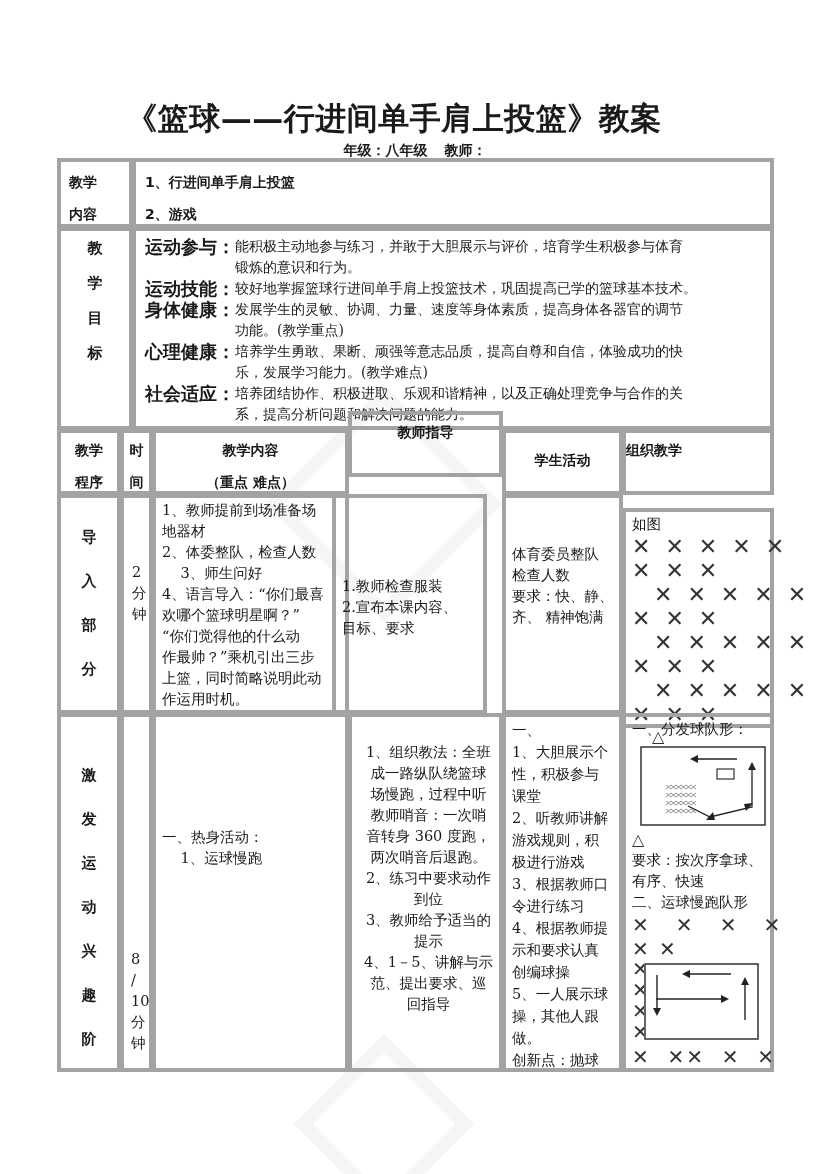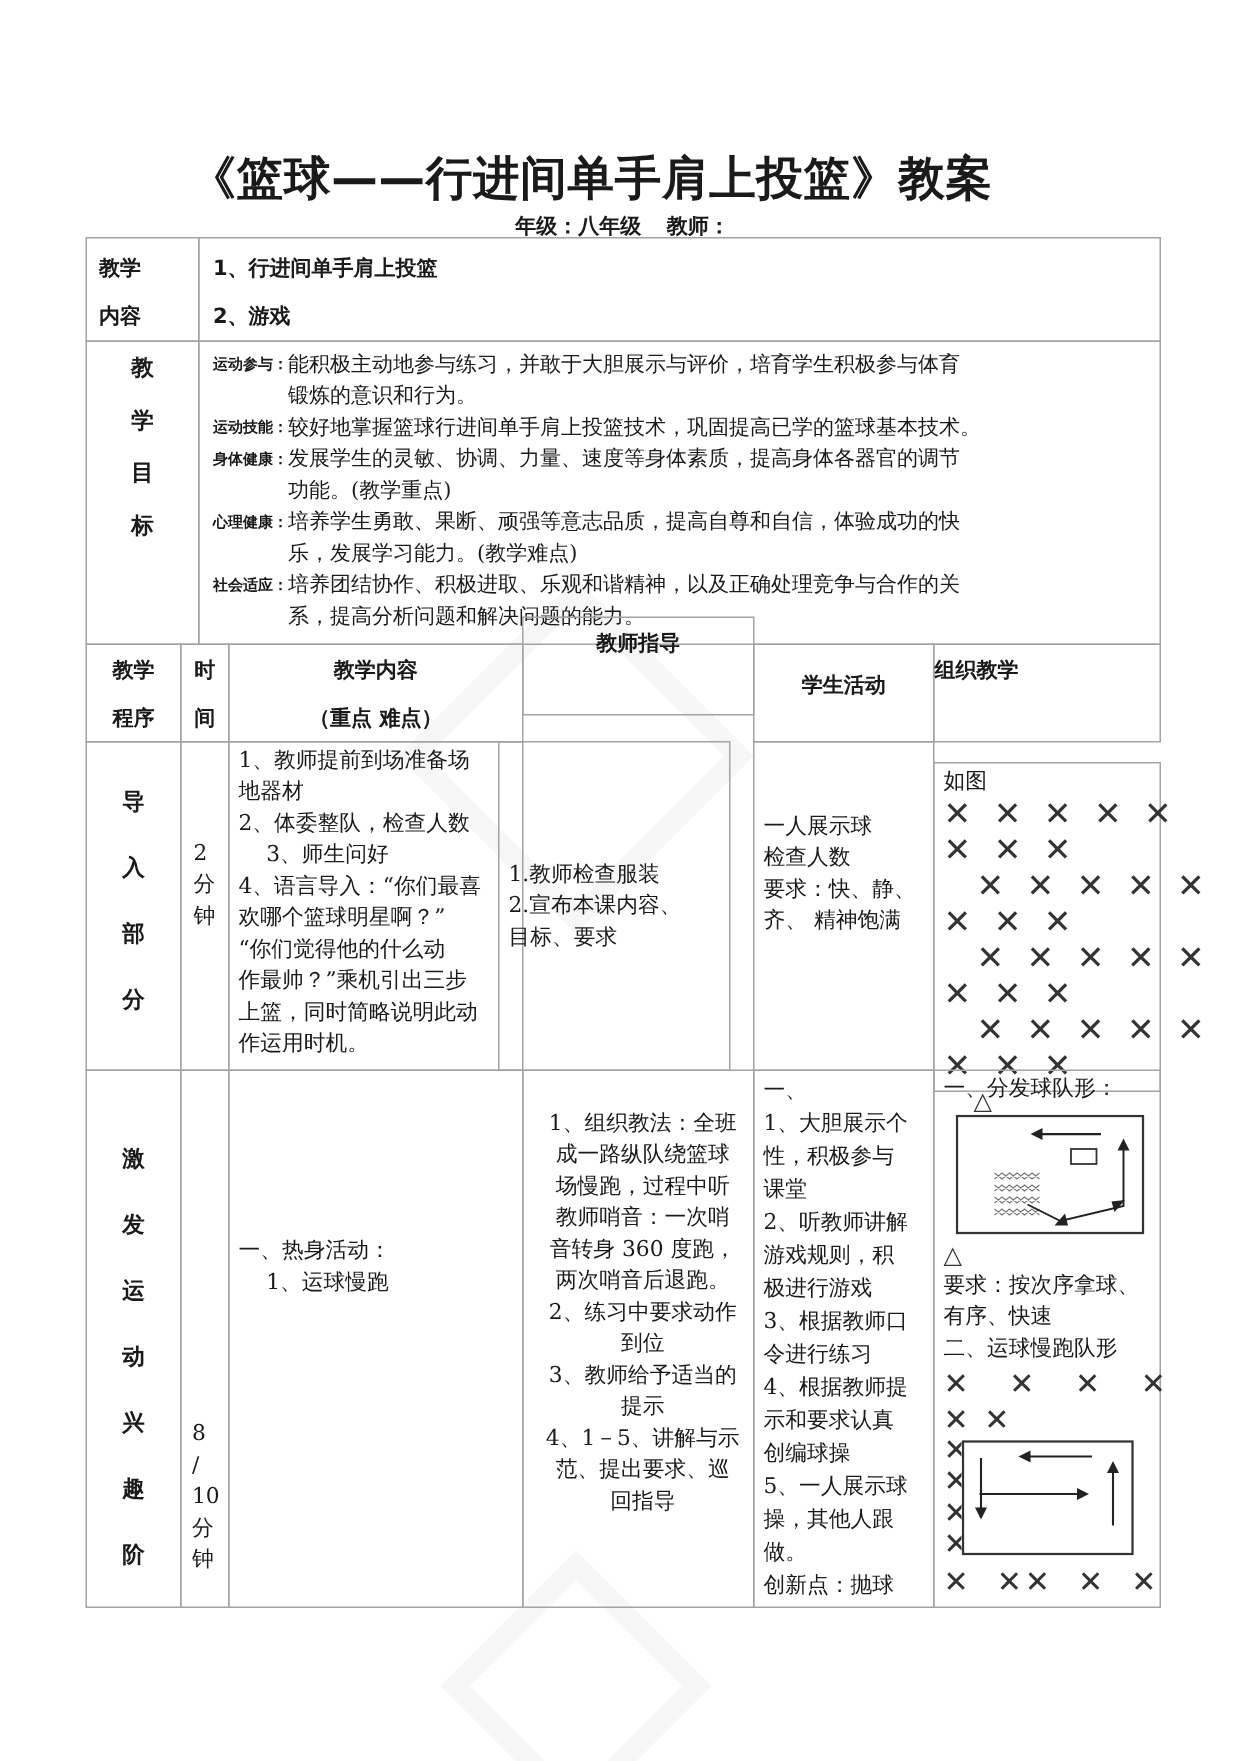--- a/index.html
+++ b/index.html
@@ -3,26 +3,26 @@
 <meta charset="utf-8">
 <style>
   html, body { margin:0; padding:0; background:#ffffff; }
   body { width:830px; height:1174px; position:relative; overflow:hidden;
          font-family:"DejaVu Serif", "Liberation Serif", serif; color:#1a1a1a; }
   .title { position:absolute; top:98px; left:0; width:788px; text-align:center;
            font-family:"DejaVu Sans", "Liberation Sans", sans-serif; font-size:31px; font-weight:bold; letter-spacing:0.5px; }
   .subtitle { position:absolute; top:142px; left:0; width:830px; text-align:center;
               font-family:"DejaVu Sans", "Liberation Sans", sans-serif; font-size:14px; font-weight:bold; }
   .subtitle span { margin:0 6px; }
-  .cell { position:absolute; box-sizing:border-box; border:1px solid #a3a3a3; font-size:14.5px; line-height:21px; }
+  .cell { position:absolute; box-sizing:border-box; border:4px solid #a3a3a3; font-size:14.5px; line-height:21px; }
   .bold { font-family:"DejaVu Sans", "Liberation Sans", sans-serif; font-weight:bold; }
   .vert { text-align:center; }
   .vert div { height:44px; line-height:44px; }
   .obj-row { display:flex; line-height:21px; }
-  .obj-label { flex:0 0 auto; font-family:"DejaVu Sans","Liberation Sans",sans-serif; font-weight:bold; font-size:10px; }
+  .obj-label { flex:0 0 auto; font-family:"DejaVu Sans","Liberation Sans",sans-serif; font-weight:bold; font-size:18px; }
   .obj-text { flex:1; font-size:14px; }
   .line { white-space:pre; }
   .xrow { font-family:"DejaVu Sans","Liberation Sans",sans-serif; font-size:22px; line-height:24px; color:#333; letter-spacing:4px; white-space:pre; }
   .tri { font-size:16px; line-height:20px; color:#333; }
   .watermark { position:absolute; pointer-events:none; border:14px solid rgba(0,0,0,0.035); }
 </style>
 </head>
 <body>
 
 <div class="watermark" style="left:300px; top:420px; width:140px; height:140px; transform:rotate(45deg);"></div>
@@ -130,21 +130,21 @@
     <div class="line">作最帅？”乘机引出三步</div>
     <div class="line">上篮，同时简略说明此动</div>
     <div class="line">作运用时机。</div>
 </div>
 <div class="cell" style="left:332px; top:494px; width:155px; height:220px; padding:78px 0 0 6px;">
   <div>1.教师检查服装</div>
     <div>2.宣布本课内容、</div>
     <div>目标、要求</div>
 </div>
 <div class="cell" style="left:502px; top:494px; width:121px; height:220px; padding:46px 0 0 6px;">
-  <div>一人展示球</div>
+  <div>体育委员整队</div>
     <div>检查人数</div>
     <div>要求：快、静、</div>
     <div>齐、 精神饱满</div>
 </div>
 <div class="cell" style="left:622px; top:508px; width:152px; height:220px; padding:2px 0 0 6px;">
   <div>如图</div>
   <div>
     <div class="xrow">✕ ✕ ✕ ✕ ✕</div>
     <div class="xrow">✕ ✕ ✕</div>
     <div class="xrow">  ✕ ✕ ✕ ✕ ✕</div>

